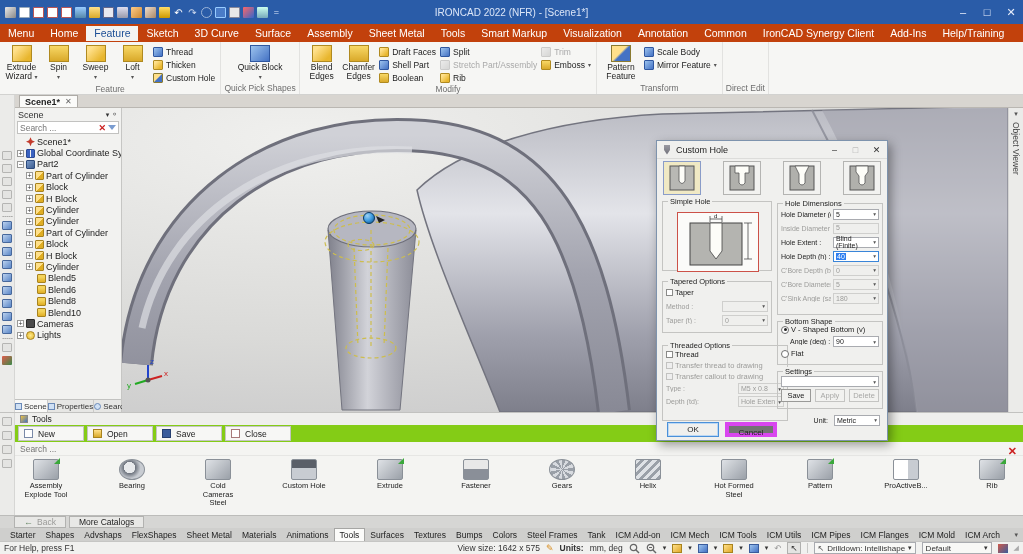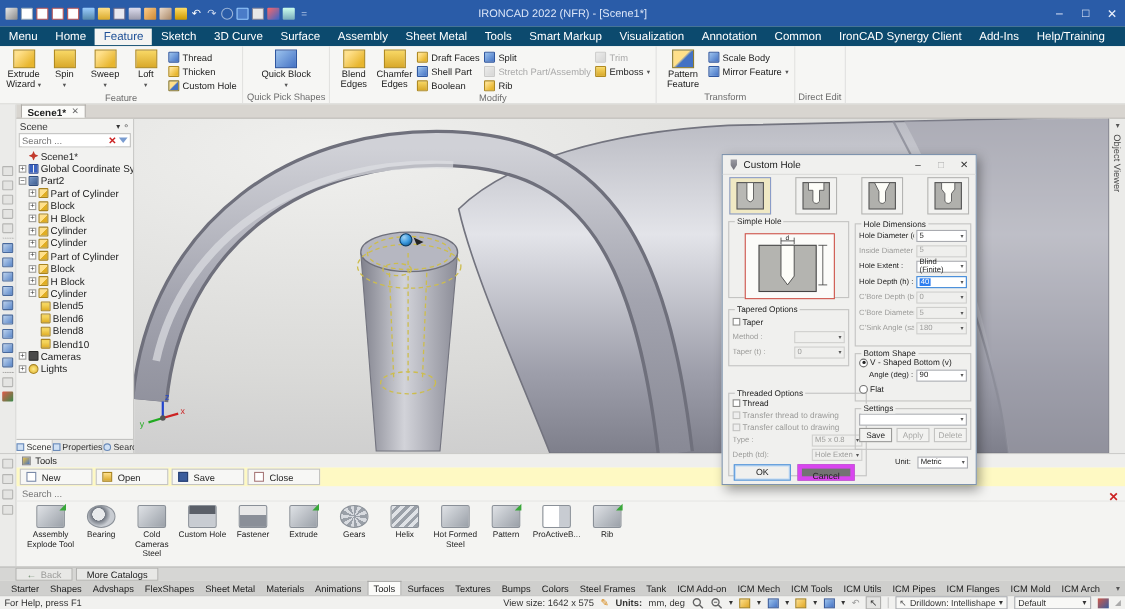--- a/index.html
+++ b/index.html
@@ -8,21 +8,21 @@
 
   
   .titlebar { position:absolute; left:0; top:0; width:1023px; height:24px; background:#2a5ca8; display:flex; align-items:center; color:#fff; }
   .qat { display:flex; gap:3px; align-items:center; padding-left:5px; z-index:2; }
   .qi { width:11px; height:11px; border-radius:1px; }
   .wtitle { position:absolute; left:0; right:0; text-align:center; font-size:10px; color:#dce6f8; }
   .wbtns { margin-left:auto; display:flex; z-index:2; }
   .wb { width:24px; height:20px; display:flex; align-items:center; justify-content:center; font-size:11px; color:#e8eefc; }
 
   
-  .menubar { position:absolute; left:0; top:24px; width:1023px; height:18px; background:#0c4a6e; display:flex; align-items:center; color:#fff; font-size:10.5px; }
+  .menubar { position:absolute; left:0; top:24px; width:1023px; height:18px; background:#c2410c; display:flex; align-items:center; color:#fff; font-size:10.5px; }
   .mtab { padding:1px 8px 2px; white-space:nowrap; }
   .mtab.sel { background:#f4f4f2; color:#1d4f96; }
   .caret { font-size:7px; }
 
   
   .ribbon { position:absolute; left:0; top:42px; width:1023px; height:53px; background:#f6f6f4; border-bottom:1px solid #d2d2d0; display:flex; }
   .rgroup { display:flex; flex-direction:column; border-right:1px solid #e2e2e0; padding:1px 3px 0; }
   .rbody { flex:1; display:flex; align-items:flex-start; }
   .rcap { text-align:center; font-size:8.5px; color:#6d6d6d; height:11px; line-height:11px; }
   .rlarge { width:37px; display:flex; flex-direction:column; align-items:center; font-size:8.5px; line-height:1.05; text-align:center; padding-top:2px; }
@@ -112,30 +112,30 @@
   .okbtn { position:absolute; width:52px; height:15px; border:1px solid #4a90d9; background:#f0f0ee; text-align:center; line-height:13px; font-size:8px; box-shadow:inset 0 0 0 1px #bcd8f4; }
   .cnbtn2 { position:absolute; width:52px; height:15px; border:4px solid #d946ef; background:#737373; text-align:center; line-height:13px; font-size:8px; }
   .preview { position:absolute; left:14px; top:10px; width:82px; height:60px; border:1px solid #cc5148; background:#fbfbf9; }
 
   
   .tools { position:absolute; left:0; top:412px; width:1023px; height:103px; background:#f4f4f2; border-top:1px solid #c2c2c0; display:flex; }
   .tools .lstrip2 { width:15px; background:#ebebe9; border-right:1px solid #d6d6d4; display:flex; flex-direction:column; align-items:center; gap:5px; padding-top:4px; }
   .tbody { flex:1; display:flex; flex-direction:column; min-width:0; position:relative; }
   .thead { height:12px; display:flex; align-items:center; gap:4px; padding:0 5px; font-size:8.5px; background:#efefed; }
   .thico { width:8px; height:8px; background:linear-gradient(135deg,#f0c23c,#4472c4); border:1px solid #888; }
-  .tbar { height:17px; display:flex; gap:3px; padding:1px 3px; background:#fef9c3; }
+  .tbar { height:17px; display:flex; gap:3px; padding:1px 3px; background:#84cc16; }
   .tbbtn { width:66px; border:1px solid #c4c4c2; background:#f7f7f5; display:flex; align-items:center; gap:5px; font-size:8.5px; padding:0 5px; }
   .tbi { width:9px; height:9px; flex:none; }
   .tbi.page { background:#fff; border:1px solid #7a8aa8; }
   .tbi.open { background:linear-gradient(180deg,#ffe08a,#d9a92a); border:1px solid #a8831e; }
   .tbi.save { background:#3a5c9c; border:1px solid #263f70; }
   .tbi.close { background:#fff; border:1px solid #a87a7a; }
   .tsearch { height:14px; display:flex; align-items:center; padding:0 5px; border-bottom:1px solid #e6e6e4; }
   .tsearch input { flex:1; border:none; outline:none; background:transparent; font-size:8.5px; font-family:inherit; color:#666; }
-  .titems { flex:1; display:flex; padding:3px 0 0 8px; }
+  .titems { flex:1; display:flex; padding:3px 0 0 8px;gap:40px; }
   .titem { width:46px; display:flex; flex-direction:column; align-items:center; font-size:7.5px; text-align:center; line-height:1.15; color:#222; }
   .tic { width:26px; height:21px; margin-bottom:2px; border-radius:2px; background:linear-gradient(135deg,#dfe2e6,#9aa0a8); border:1px solid #8a9098; position:relative; }
   .tic.ring { border-radius:50%; background:radial-gradient(circle at 40% 40%, #e8eaec 30%, #707680 32%, #c8ccd2 60%); }
   .tic.green::after { content:""; position:absolute; right:-2px; top:-2px; width:0; height:0; border-left:6px solid transparent; border-bottom:6px solid #3aa83a; }
   .tic.fast { background:linear-gradient(180deg,#e8e8e8 45%, #8a8f98 45%); }
   .tic.gear { border-radius:50%; background:repeating-conic-gradient(#9aa0a8 0 20deg, #d8dbe0 20deg 40deg); }
   .toolsx { position:absolute; right:6px; top:32px; color:#cc2222; font-weight:bold; font-size:11px; }
 
   
   .cnav { position:absolute; left:0; top:515px; width:1023px; height:13px; background:#d6d6d4; border-top:1px solid #bcbcba; display:flex; gap:3px; padding-left:14px; align-items:center; }
@@ -626,21 +626,21 @@
       </div>
     <div class="frow">
         <span class="flbl dis">Taper (t) :</span>
         <span class="cmb dis">
           <span>0</span>
           <span class="ar">▾</span>
         </span>
       </div>
   </div>
 
-  <div class="grp" style="left:5px; top:216px; width:126px; height:76px;">
+  <div class="grp" style="left:5px; top:204px; width:126px; height:76px;">
     <span class="glbl">Threaded Options</span>
     <div class="frow" style="margin-top:3px; height:11px;">
         <span class="cb"></span>
         <span>Thread</span>
       </div>
     <div class="frow" style="height:11px;">
         <span class="cb dis"></span>
         <span class="dis-t">Transfer thread to drawing</span>
       </div>
     <div class="frow" style="height:11px;">
@@ -804,26 +804,26 @@
         </div>
       <div class="titem">
           <span class="tic"></span>
           <span>Cold Cameras Steel</span>
         </div>
       <div class="titem">
           <span class="tic" style="background:linear-gradient(180deg,#5a5f68 40%,#c8ccd2 40%);"></span>
           <span>Custom Hole</span>
         </div>
       <div class="titem">
+          <span class="tic green"></span>
+          <span>Extrude</span>
+        </div>
+      <div class="titem">
           <span class="tic fast"></span>
           <span>Fastener</span>
-        </div>
-      <div class="titem">
-          <span class="tic green"></span>
-          <span>Extrude</span>
         </div>
       <div class="titem">
           <span class="tic gear"></span>
           <span>Gears</span>
         </div>
       <div class="titem">
           <span class="tic" style="background:repeating-linear-gradient(135deg,#dfe2e6 0 3px,#9aa0a8 3px 6px);"></span>
           <span>Helix</span>
         </div>
       <div class="titem">

